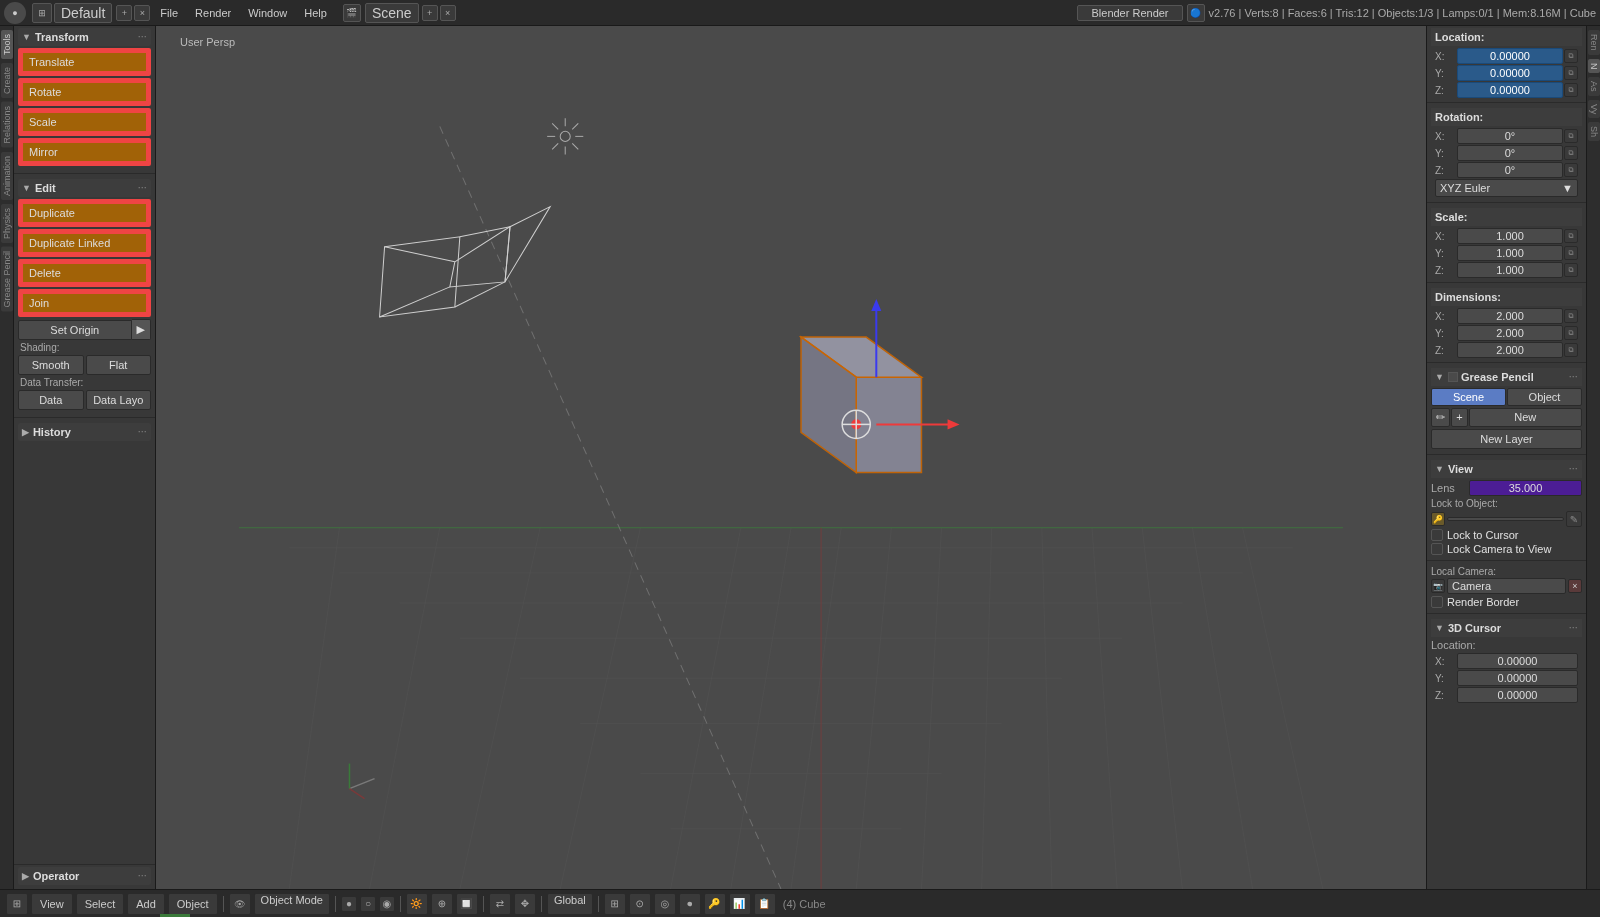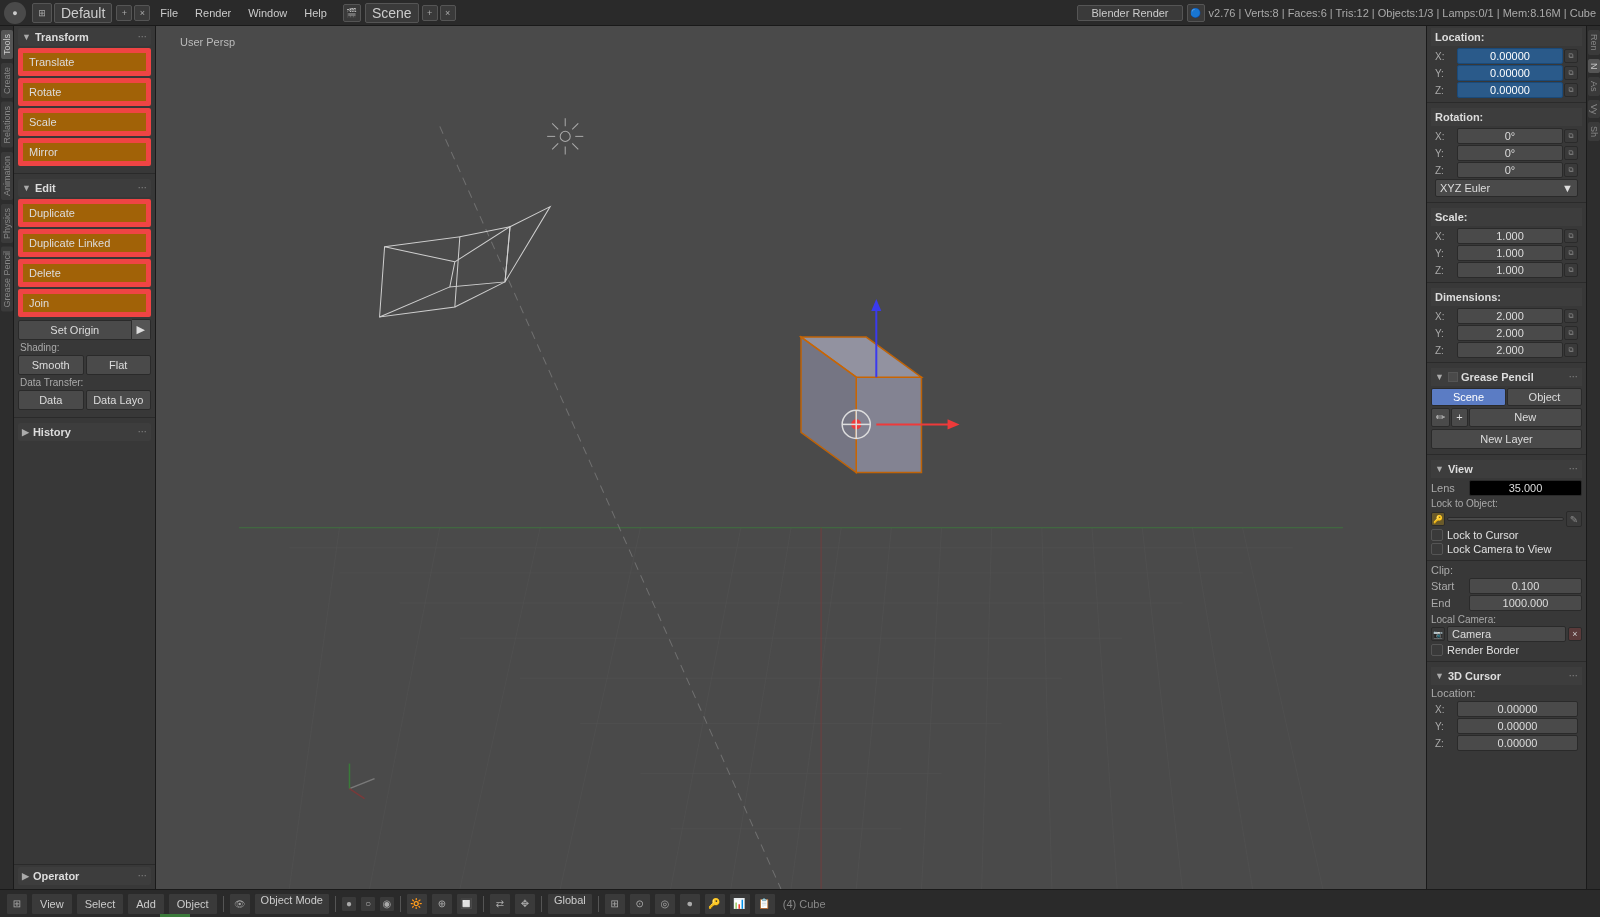--- a/index.html
+++ b/index.html
@@ -371,21 +371,21 @@
       align-items: center;
       margin-bottom: 2px;
     }
     .lens-label {
       width: 38px;
       font-size: 11px;
       color: #aaa;
     }
     .lens-value {
       flex: 1;
-      background: #000000;
+      background: #4c1d95;
       border: 1px solid #2a2a2a;
       color: #ddd;
       padding: 1px 4px;
       border-radius: 2px;
       font-size: 11px;
       text-align: center;
     }
     .lock-obj-label {
       font-size: 10px;
       color: #aaa;
@@ -941,31 +941,20 @@
       <div class="cb"></div>
       <span>Lock to Cursor</span>
     </div>
     <div class="checkbox-row">
       <div class="cb"></div>
       <span>Lock Camera to View</span>
     </div>
 
     <div class="section-divider"></div>
 
-    <div class="clip-section">
-      <div style="font-size:11px;color:#aaa;margin-bottom:2px;">Clip:</div>
-      <div class="clip-row">
-        <span class="clip-label">Start</span>
-        <span class="clip-value">0.100</span>
-      </div>
-      <div class="clip-row">
-        <span class="clip-label">End</span>
-        <span class="clip-value">1000.000</span>
-      </div>
-    </div>
 
     <div class="local-camera-label">Local Camera:</div>
     <div class="camera-row">
       <div class="camera-icon-box">📷</div>
       <div class="camera-input">Camera</div>
       <div class="camera-close-btn">×</div>
     </div>
 
     <div class="render-border-row">
       <div class="cb"></div>

